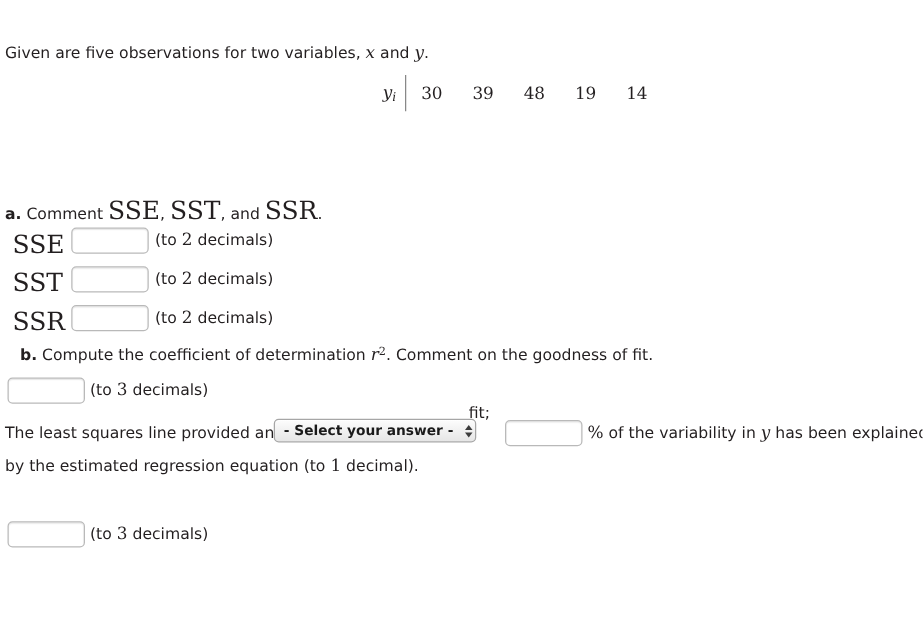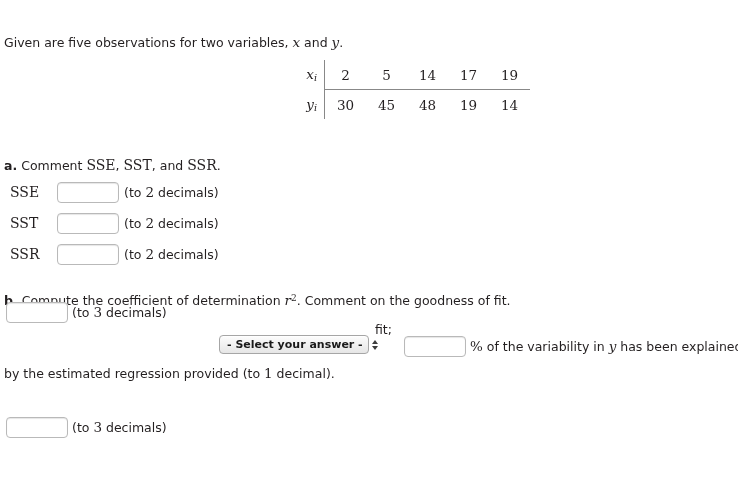--- a/index.html
+++ b/index.html
@@ -30,21 +30,21 @@
     line-height: 1;
   }
   .math {
     font-family: "DejaVu Serif", "Liberation Serif", serif;
     font-style: italic;
     font-size: 13.5px;
   }
   .mathup {
     font-family: "DejaVu Serif", "Liberation Serif", serif;
     font-style: normal;
-    font-size: 14px;
+    font-size: 20px;
   }
   .num {
     font-family: "DejaVu Serif", "Liberation Serif", serif;
     font-style: normal;
     font-size: 13.5px;
   }
   .sub {
     font-size: 0.72em;
     vertical-align: -0.25em;
     font-style: italic;
@@ -161,32 +161,24 @@
 <body>
 
 <div class="page">
 
   <div class="line" style="left:4px; top:36px;">
     <span>Given are five observations for two variables, </span><span class="math">x</span><span> and </span><span class="math">y</span><span>.</span>
   </div>
 
   <table class="datatable">
     <tbody>
-        <tr class="toprow">
-      <td class="rowhead top"><span>x</span><span class="sub">i</span></td>
-      <td class="cell">2</td>
-      <td class="cell">5</td>
-      <td class="cell">14</td>
-      <td class="cell">17</td>
-      <td class="cell">19</td>
-    </tr>
     <tr>
       <td class="rowhead"><span>y</span><span class="sub">i</span></td>
       <td class="cell">30</td>
-      <td class="cell">45</td>
+      <td class="cell">39</td>
       <td class="cell">48</td>
       <td class="cell">19</td>
       <td class="cell">14</td>
     </tr>
   </tbody>
     </table>
 
 
   <div class="line" style="left:4px; top:158px;">
     <span class="bold-label">a.</span><span> Comment </span><span class="mathup">SSE</span><span>, </span><span class="mathup">SST</span><span>, and </span><span class="mathup">SSR</span><span>.</span>
@@ -203,48 +195,49 @@
   <div class="line" style="left:124px; top:217px;">
     <span>(to </span><span class="num">2</span><span> decimals)</span>
   </div>
 
   <div class="line mathup" style="left:10px; top:247px;">SSR</div>
   <input class="txtbox" type="text" style="left: 57px; top: 244px; width: 62px;" value="">
   <div class="line" style="left:124px; top:248px;">
     <span>(to </span><span class="num">2</span><span> decimals)</span>
   </div>
 
-  <div class="line" style="left:4px; top:278px;margin-top:16px;">
+  <div class="line" style="left:16px; top:278px;">
     <span class="bold-label">b.</span><span> Compute the coefficient of determination </span><span class="math">r</span><span class="sup num">2</span><span>. Comment on the goodness of fit.</span>
   </div>
 
   <input class="txtbox" type="text" style="left: 6px; top: 302px; width: 62px;" value="">
   <div class="line" style="left:72px; top:306px;">
     <span>(to </span><span class="num">3</span><span> decimals)</span>
   </div>
 
-
-  <div class="selectbox" style="left:219px; top:335px; width:150px;">
+  <div class="line" style="left:4px; top:340px;">The least squares line provided an </div>
+
+  <div class="selectbox" style="left:219px; top:335px; width:162px;">
     <span class="sel-label">- Select your answer -</span>
     <span class="stepper">
       <span class="ar up"></span>
       <span class="ar dn"></span>
     </span>
   </div>
 
   <div class="line" style="left:375px; top:324px;">fit; </div>
 
   <input class="txtbox" type="text" style="left: 404px; top: 336px; width: 62px;" value="">
 
   <div class="line" style="left:470px; top:340px;">
     <span class="num">%</span><span> of the variability in </span><span class="math">y</span><span> has been explained</span>
   </div>
 
   <div class="line" style="left:4px; top:367px;">
-    <span>by the estimated regression provided (to </span><span class="num">1</span><span> decimal).</span>
+    <span>by the estimated regression equation (to </span><span class="num">1</span><span> decimal).</span>
   </div>
 
 
   <input class="txtbox" type="text" style="left: 6px; top: 417px; width: 62px;" value="">
   <div class="line" style="left:72px; top:421px;">
     <span>(to </span><span class="num">3</span><span> decimals)</span>
   </div>
 
 </div>
 

